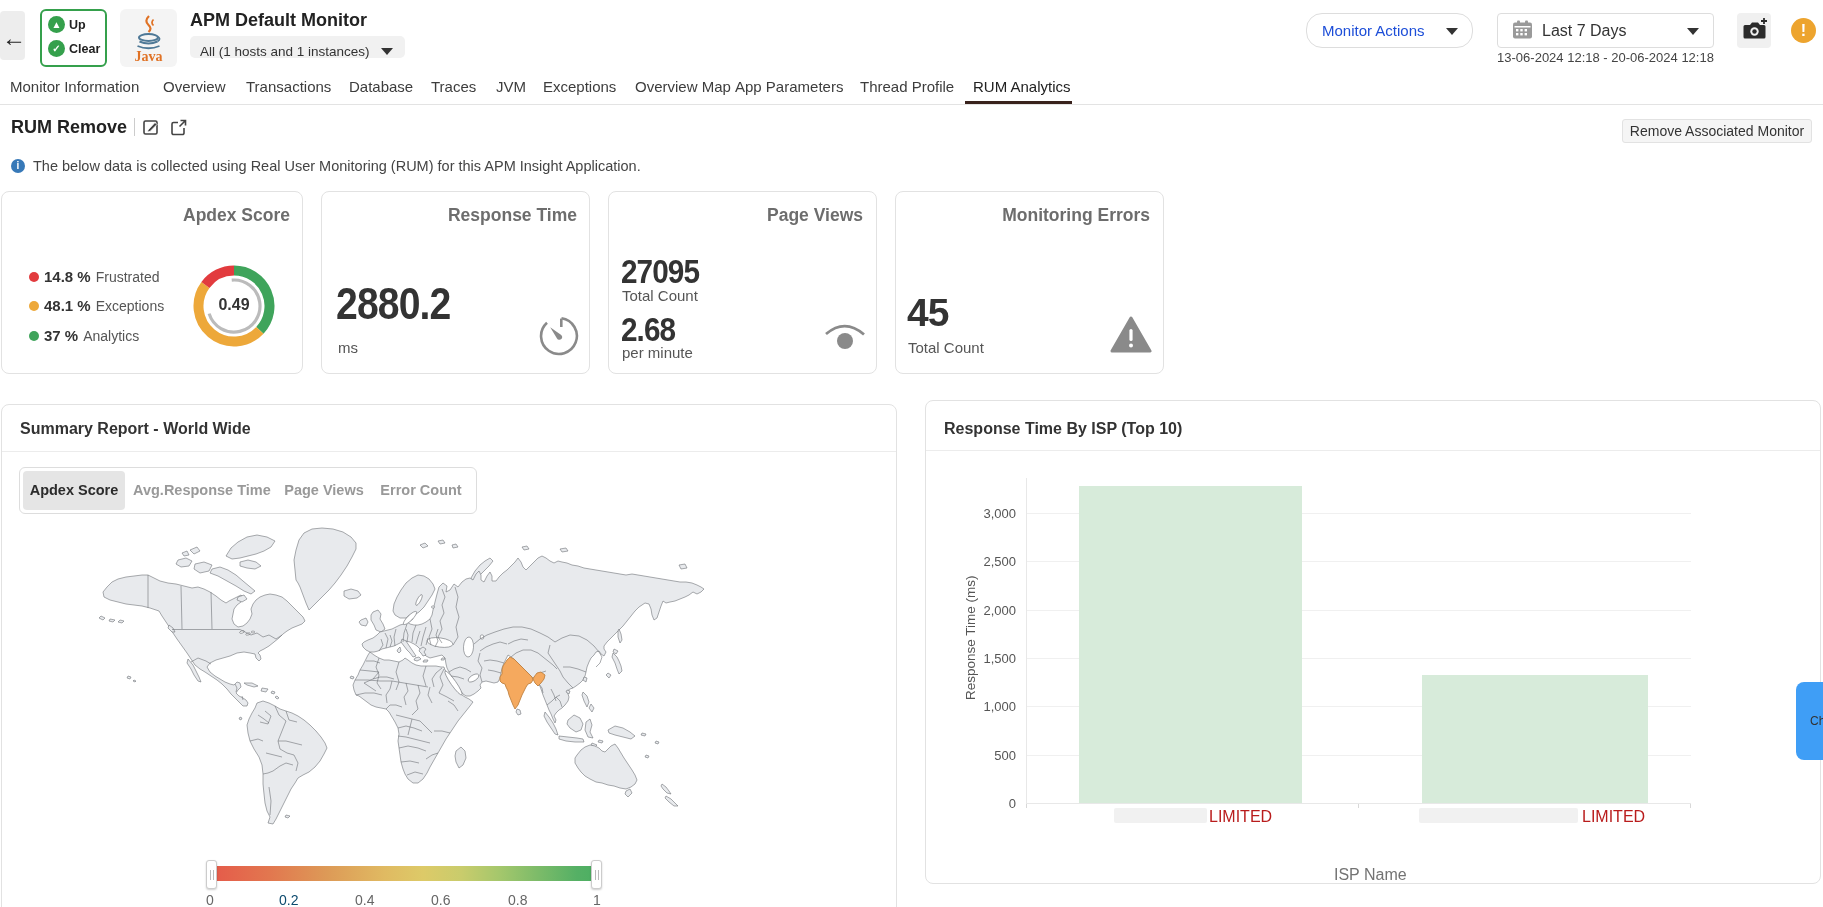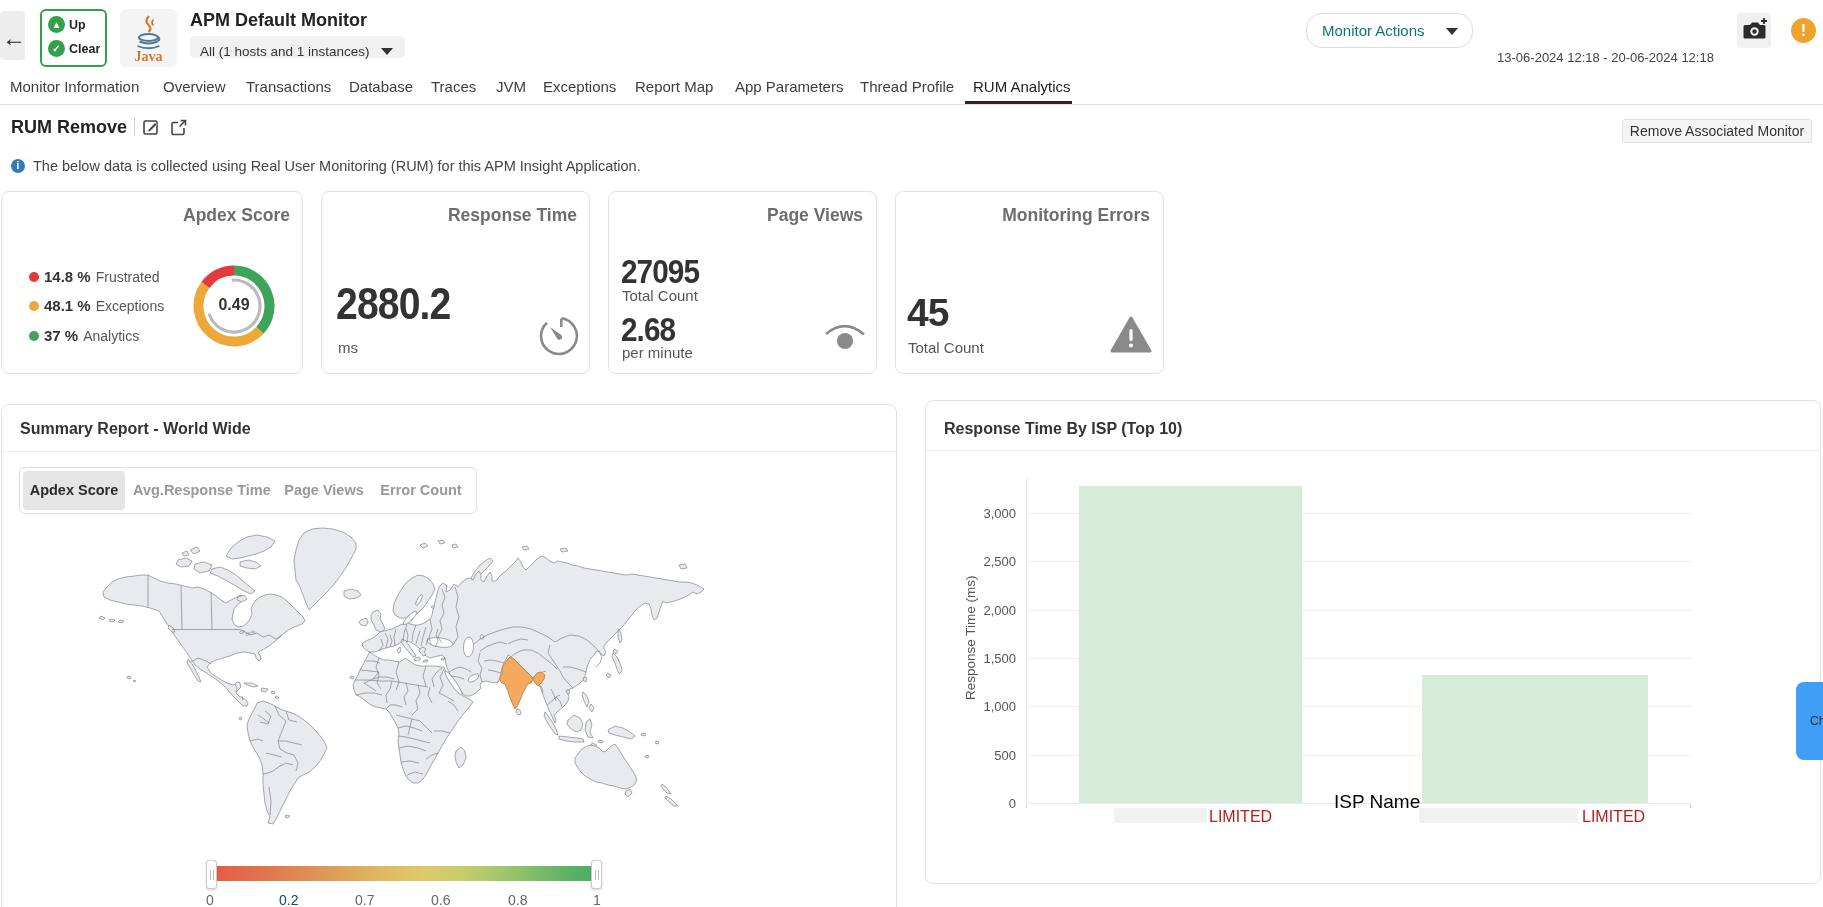--- a/index.html
+++ b/index.html
@@ -10,21 +10,21 @@
 
 .backbox { left:0; top:11px; width:25px; height:49px; background:#ededed; border-radius:4px; }
 .backarrow { left:2px; top:24px; font-size:24px; color:#222; }
 .statusbox { left:40px; top:9px; width:67px; height:58px; border:2px solid #35a04c; border-radius:6px; background:#fff; }
 .staterow { position:absolute; left:6px; display:flex; align-items:center; gap:4px; font-size:12.5px; font-weight:bold; color:#222; }
 .gdot { width:17px; height:17px; border-radius:50%; background:#35a04c; display:flex; align-items:center; justify-content:center; color:#fff; font-size:10px; }
 .javabox { left:120px; top:9px; width:57px; height:58px; background:#f4f4f4; border-radius:6px; }
 .montitle { left:190px; top:10px; font-size:18px; font-weight:bold; color:#222; }
 .hostdd { left:190px; top:36px; white-space:nowrap; width:215px; height:22px; background:#f1f1f1; border-radius:5px; font-size:13.5px; color:#333; line-height:31px; padding-left:10px; }
 .caret { display:inline-block; width:0; height:0; border-left:6px solid transparent; border-right:6px solid transparent; border-top:7px solid #333; vertical-align:middle; }
-.monactions { left:1306px; top:13px; white-space:nowrap; width:167px; height:35px; border:1px solid #ddd; border-radius:16px; background:#fff; font-size:15px; color:#0f766e; line-height:33px; padding-left:15px; }
+.monactions { left:1306px; top:13px; white-space:nowrap; width:167px; height:35px; border:1px solid #ddd; border-radius:16px; background:#fff; font-size:15px; color:#1d4ed8; line-height:33px; padding-left:15px; }
 .datebtn { left:1497px; top:13px; white-space:nowrap; width:217px; height:35px; border:1px solid #ddd; border-radius:4px; background:#fff; font-size:16px; color:#333; line-height:33px; }
 .camerabox { left:1737px; top:13px; width:34px; height:35px; background:#f0f0f0; border-radius:4px; }
 .orangec { left:1791px; top:18px; width:25px; height:25px; border-radius:50%; background:#eda42e; color:#fff; font-weight:bold; font-size:16px; text-align:center; line-height:25px; }
 .daterange { left:1497px; top:50px; width:217px; text-align:center; font-size:13px; color:#444; }
 
 
 .tabbar { left:0; top:75px; width:1823px; height:30px; border-bottom:1px solid #e3e3e3; }
 .tab { position:absolute; top:3px; font-size:15px; color:#3d3d3d; }
 .activeunderline { position:absolute; left:965px; top:101px; width:107px; height:3px; background:#39221c; }
 
@@ -79,40 +79,54 @@
         <path d="M33.5 10.5 Q30.5 13.5 33.5 16.5" fill="none" stroke="#e07225" stroke-width="1.7"></path>
         <ellipse cx="28.5" cy="28.5" rx="9.5" ry="3.4" fill="none" stroke="#4e7896" stroke-width="2"></ellipse>
         <path d="M37 27.5 Q42 29.5 37.5 32.5" fill="none" stroke="#4e7896" stroke-width="1.7"></path>
         <path d="M19.5 32.5 Q28.5 36.5 37.5 32.5" fill="none" stroke="#4e7896" stroke-width="2"></path>
         <path d="M17.5 37 Q28.5 41.5 39.5 37" fill="none" stroke="#4e7896" stroke-width="1.8"></path>
         <text x="28.5" y="52" font-size="14" font-weight="bold" fill="#e07225" text-anchor="middle" font-family="Liberation Serif">Java</text>
       </svg></div>
 <div class="abs montitle">APM Default Monitor</div>
 <div class="abs hostdd">All (1 hosts and 1 instances)<span class="caret" style="position:absolute; right:12px; top:12px;"></span></div>
 <div class="abs monactions">Monitor Actions<span class="caret" style="position:absolute; right:14px; top:14px;"></span></div>
+<div class="abs datebtn"><span id="calicon" style="display:inline-block;width:22px;height:20px;vertical-align:-4px;margin:0 8px 0 14px;"><svg width="22" height="20" viewBox="0 0 22 20">
+          <rect x="1" y="2.5" width="19" height="16" rx="2" fill="#9a9a9a"></rect>
+          <rect x="5" y="0.5" width="3" height="4" rx="1" fill="#9a9a9a"></rect>
+          <rect x="13" y="0.5" width="3" height="4" rx="1" fill="#9a9a9a"></rect>
+          <rect x="2.5" y="6" width="16" height="1.5" fill="#fff"></rect>
+          <g fill="#fff">
+            <rect x="4" y="9" width="2.4" height="2.4"></rect>
+            <rect x="8.3" y="9" width="2.4" height="2.4"></rect>
+            <rect x="12.6" y="9" width="2.4" height="2.4"></rect>
+            <rect x="4" y="13" width="2.4" height="2.4"></rect>
+            <rect x="8.3" y="13" width="2.4" height="2.4"></rect>
+            <rect x="12.6" y="13" width="2.4" height="2.4"></rect>
+          </g>
+        </svg></span>Last 7 Days<span class="caret" style="position:absolute; right:14px; top:14px;"></span></div>
 <div class="abs camerabox" id="camicon"><svg width="34" height="35" viewBox="0 0 34 35">
         <g transform="translate(6,8)">
           <path d="M2 4 L7 4 L9 1.5 L15 1.5 L17 4 L21 4 a1.5 1.5 0 0 1 1.5 1.5 L22.5 16 a1.5 1.5 0 0 1 -1.5 1.5 L2 17.5 a1.5 1.5 0 0 1 -1.5 -1.5 L0.5 5.5 A1.5 1.5 0 0 1 2 4 Z" fill="#2b2b2b"></path>
           <circle cx="11.5" cy="10.5" r="4.2" fill="#f0f0f0"></circle>
           <circle cx="11.5" cy="10.5" r="2.2" fill="#2b2b2b"></circle>
         </g>
         <path d="M27 5 L27 11 M24 8 L30 8" stroke="#2b2b2b" stroke-width="1.8"></path>
       </svg></div>
 <div class="abs orangec">!</div>
 <div class="abs daterange">13-06-2024 12:18 - 20-06-2024 12:18</div>
 
 <div class="abs tabbar"></div>
 <div class="tab" style="left:10px; top:78px;">Monitor Information</div>
 <div class="tab" style="left:163px; top:78px;">Overview</div>
 <div class="tab" style="left:246px; top:78px;">Transactions</div>
 <div class="tab" style="left:349px; top:78px;">Database</div>
 <div class="tab" style="left:431px; top:78px;">Traces</div>
 <div class="tab" style="left:496px; top:78px;">JVM</div>
 <div class="tab" style="left:543px; top:78px;">Exceptions</div>
-<div class="tab" style="left:635px; top:78px;">Report Map</div>
+<div class="tab" style="left:635px; top:78px;">Overview Map</div>
 <div class="tab" style="left:735px; top:78px;">App Parameters</div>
 <div class="tab" style="left:860px; top:78px;">Thread Profile</div>
 <div class="tab" style="left:973px; top:78px; color:#222;">RUM Analytics</div>
 <div class="activeunderline"></div>
 
 <div class="abs rumtitle">RUM Remove</div>
 <div class="abs sep1"></div>
 <svg class="abs" style="left:143px; top:119px;" width="17" height="17" viewBox="0 0 17 17">
       <rect x="1" y="2" width="13" height="13" rx="1.5" fill="none" stroke="#444" stroke-width="1.6"></rect>
       <path d="M5 11 L12 3.5 L14 5.5 L7 12.5 L4.5 13 Z" fill="#444" stroke="#fff" stroke-width="0.8"></path>
@@ -362,21 +376,21 @@
 <div class="abs" style="left:206px; top:860px; width:11px; height:29px; background:#fff; border:1px solid #ccc; border-radius:3px; box-shadow:0 1px 2px rgba(0,0,0,0.2);">
       <span style="position:absolute;left:3px;top:9px;width:1px;height:10px;background:#bbb;"></span>
       <span style="position:absolute;left:6px;top:9px;width:1px;height:10px;background:#bbb;"></span>
     </div>
 <div class="abs" style="left:591px; top:860px; width:11px; height:29px; background:#fff; border:1px solid #ccc; border-radius:3px; box-shadow:0 1px 2px rgba(0,0,0,0.2);">
       <span style="position:absolute;left:3px;top:9px;width:1px;height:10px;background:#bbb;"></span>
       <span style="position:absolute;left:6px;top:9px;width:1px;height:10px;background:#bbb;"></span>
     </div>
 <div class="abs" style="left:206px; top:892px; font-size:14px; color:#666;">0</div>
 <div class="abs" style="left:279px; top:892px; font-size:14px; color:#0c4a6e;">0.2</div>
-<div class="abs" style="left:355px; top:892px; font-size:14px; color:#666;">0.7</div>
+<div class="abs" style="left:355px; top:892px; font-size:14px; color:#666;">0.4</div>
 <div class="abs" style="left:431px; top:892px; font-size:14px; color:#666;">0.6</div>
 <div class="abs" style="left:508px; top:892px; font-size:14px; color:#666;">0.8</div>
 <div class="abs" style="left:593px; top:892px; font-size:14px; color:#666;">1</div>
 
 <div class="abs ispcard"></div>
 <div class="abs isptitle">Response Time By ISP (Top 10)</div>
 <div class="abs ispsep"></div>
 <div class="gline" style="top:513px;"></div>
 <div class="gline" style="top:561px;"></div>
 <div class="gline" style="top:610px;"></div>
@@ -394,18 +408,18 @@
 <div class="ylab" style="left:966px; top:651px;">1,500</div>
 <div class="ylab" style="left:966px; top:699px;">1,000</div>
 <div class="ylab" style="left:966px; top:748px;">500</div>
 <div class="ylab" style="left:966px; top:796px;">0</div>
 <div class="bar" style="left:1079px; top:486px; width:223px; height:317px;"></div>
 <div class="bar" style="left:1422px; top:675px; width:226px; height:128px;"></div>
 <div class="blurpatch" style="left:1114px; width:93px;"></div>
 <div class="blurpatch" style="left:1419px; width:159px;"></div>
 <div class="xlab" style="left:1209px;">LIMITED</div>
 <div class="xlab" style="left:1582px;">LIMITED</div>
-<div class="abs" style="left:1334px; top:791px; font-size:19px; color:#000000;">ISP Name</div>
+<div class="abs" style="left:1334px; top:866px; font-size:16px; color:#737373;">ISP Name</div>
 <div class="abs" style="left:963px; top:700px; font-size:13.5px; color:#555; transform:rotate(-90deg); transform-origin:left top; white-space:nowrap;">Response Time (ms)</div>
 
 <div class="abs chatbtn">Ch</div>
 
 </div>
 
 </body></html>

